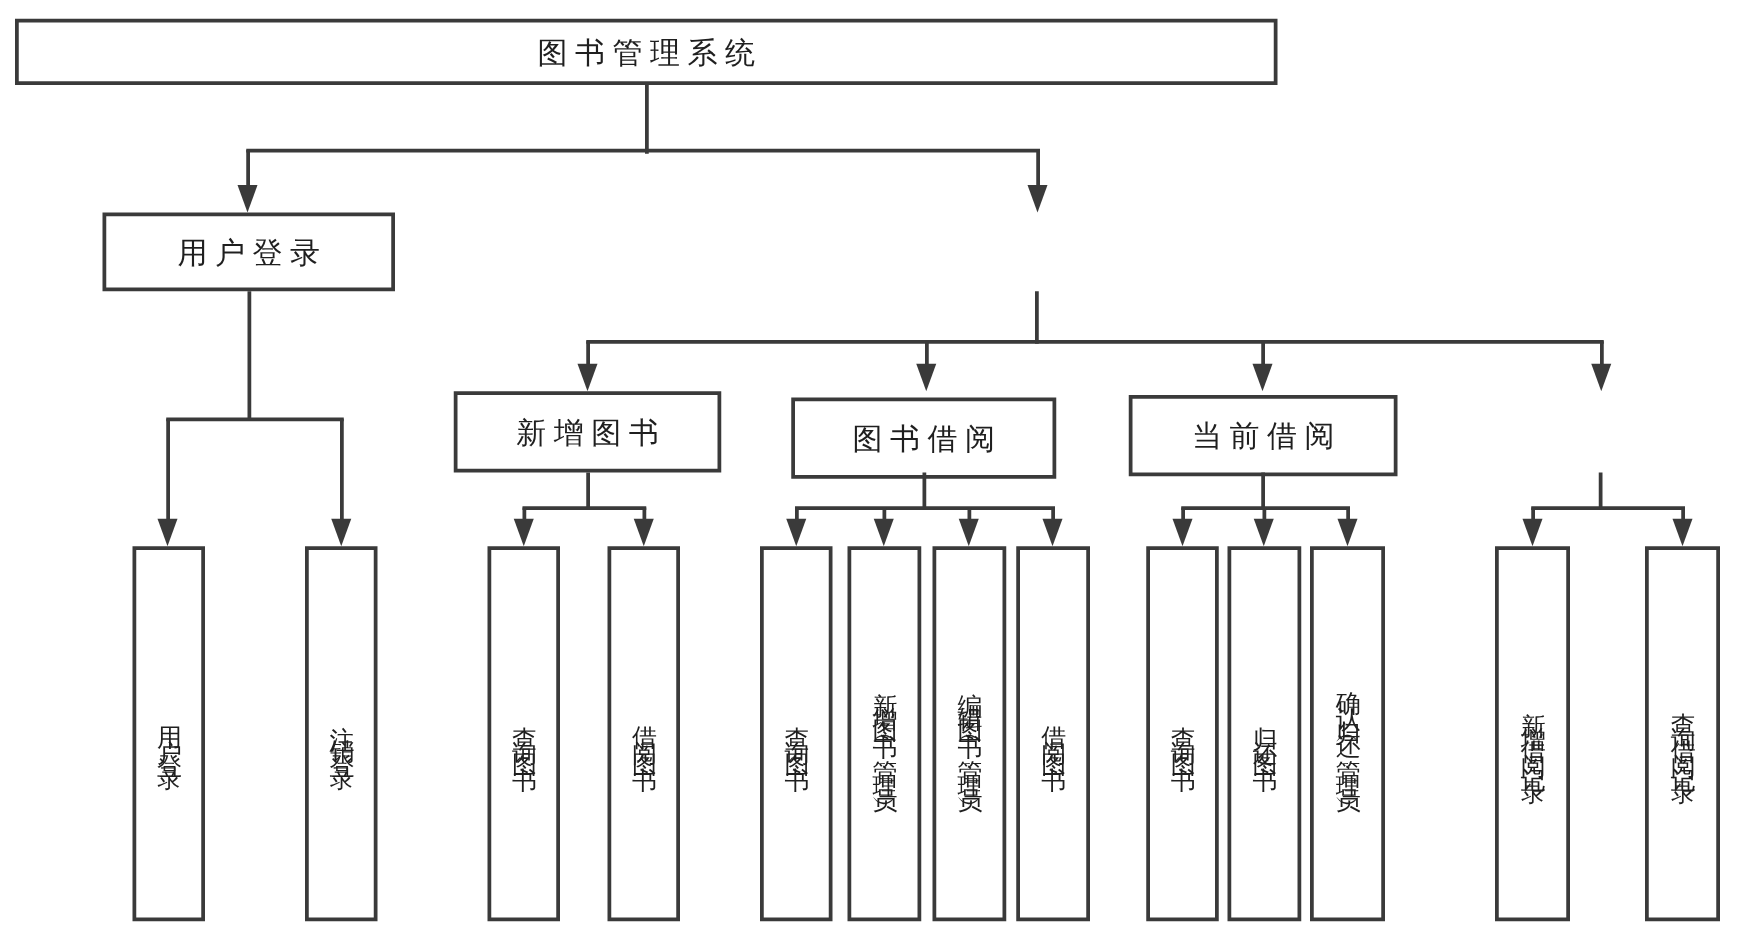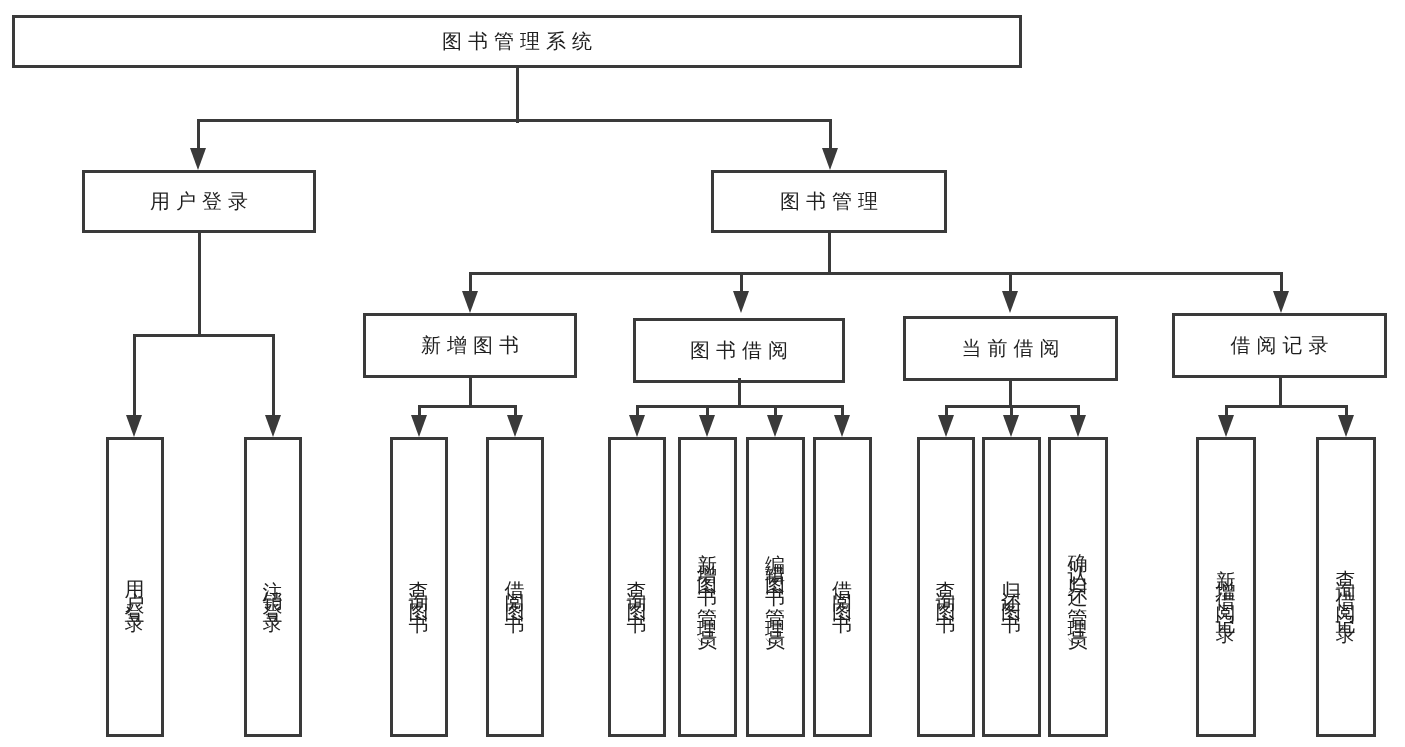--- a/index.html
+++ b/index.html
@@ -21,21 +21,21 @@
   }
   .box {
     position: absolute;
     background: var(--bg);
     border: 3px solid var(--line);
     display: flex;
     align-items: center;
     justify-content: center;
   }
   .hlabel {
-    font-size: 20px;
+    font-size: 24px;
     letter-spacing: 6px;
     text-indent: 6px;
     white-space: nowrap;
     color: var(--text);
   }
   .leaf .vtext {
     writing-mode: vertical-rl;
     text-orientation: mixed;
     font-size: 20px;
     letter-spacing: 11px;
@@ -66,35 +66,29 @@
 
 <div class="canvas">
 
   <div class="box" style="left:12px; top:15px; width:1010px; height:53px;">
     <span class="hlabel">图书管理系统</span>
   </div>
 
   <div class="box" style="left:82px; top:170px; width:234px; height:63px;">
     <span class="hlabel">用户登录</span>
   </div>
-  <div class="box" style="left:711px; top:170px; width:236px; height:63px;">
-    <span class="hlabel">图书管理</span>
-  </div>
 
   <div class="box" style="left:363px; top:313px; width:214px; height:65px;">
     <span class="hlabel">新增图书</span>
   </div>
   <div class="box" style="left:633px; top:318px; width:212px; height:65px;">
     <span class="hlabel">图书借阅</span>
   </div>
   <div class="box" style="left:903px; top:316px; width:215px; height:65px;">
     <span class="hlabel">当前借阅</span>
-  </div>
-  <div class="box" style="left:1172px; top:313px; width:215px; height:65px;">
-    <span class="hlabel">借阅记录</span>
   </div>
 
   <div class="box leaf" style="left:106px; top:437px; width:58px; height:300px;">
     <span class="vtext">用户登录</span>
   </div>
   <div class="box leaf" style="left:244px; top:437px; width:58px; height:300px;">
     <span class="vtext">注销登录</span>
   </div>
   <div class="box leaf" style="left:390px; top:437px; width:58px; height:300px;">
     <span class="vtext">查询图书</span>

